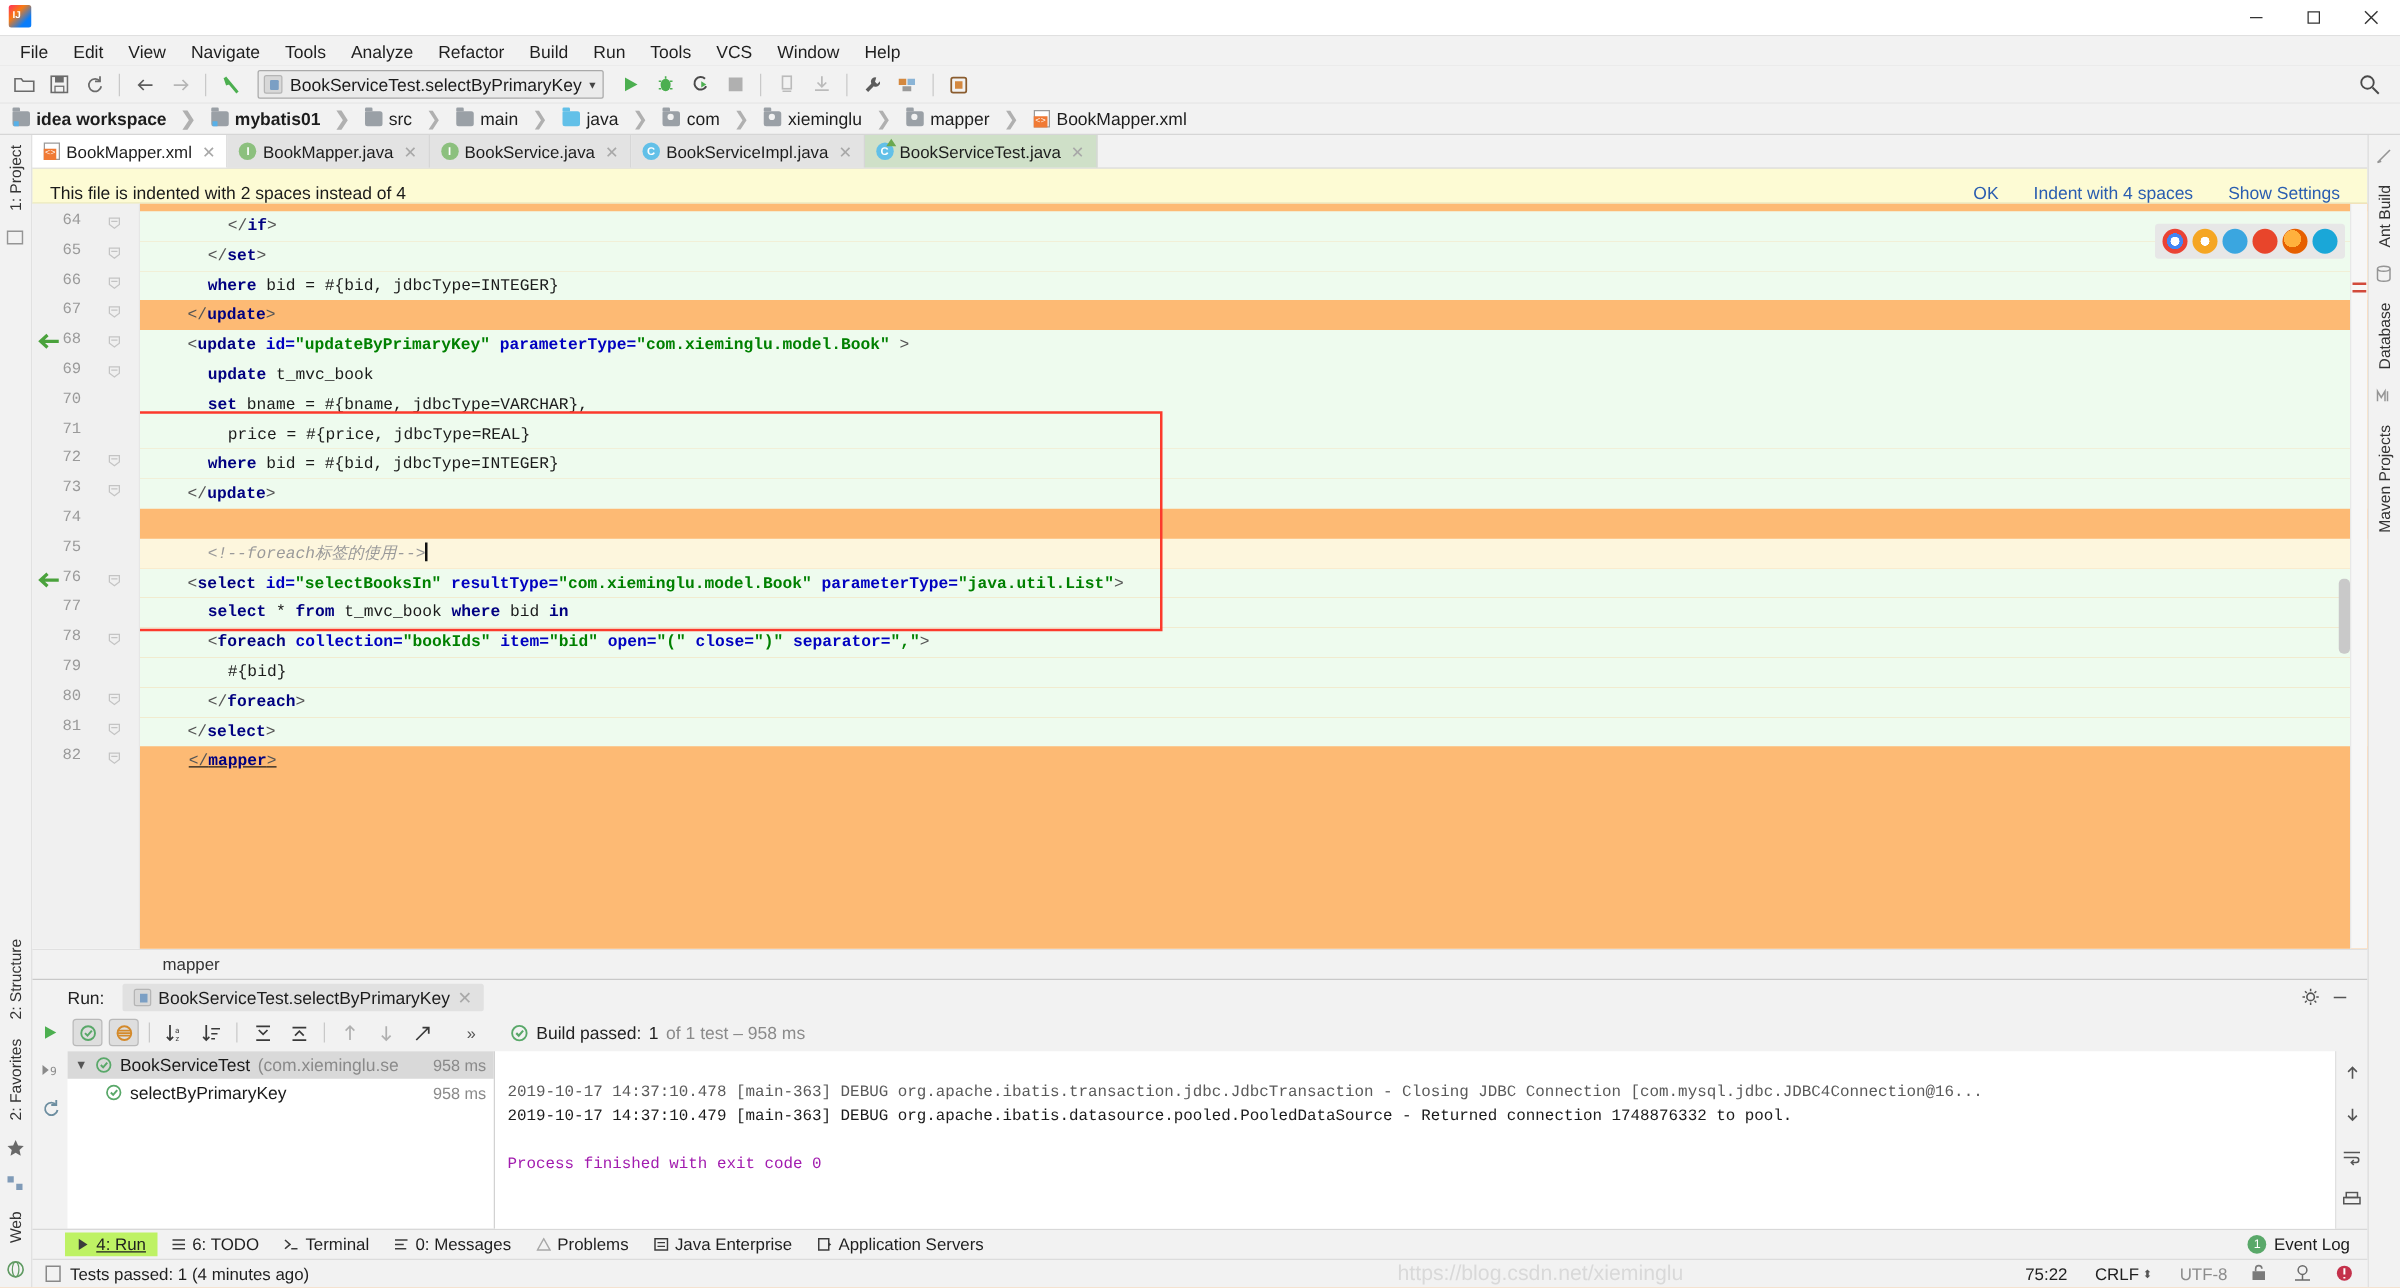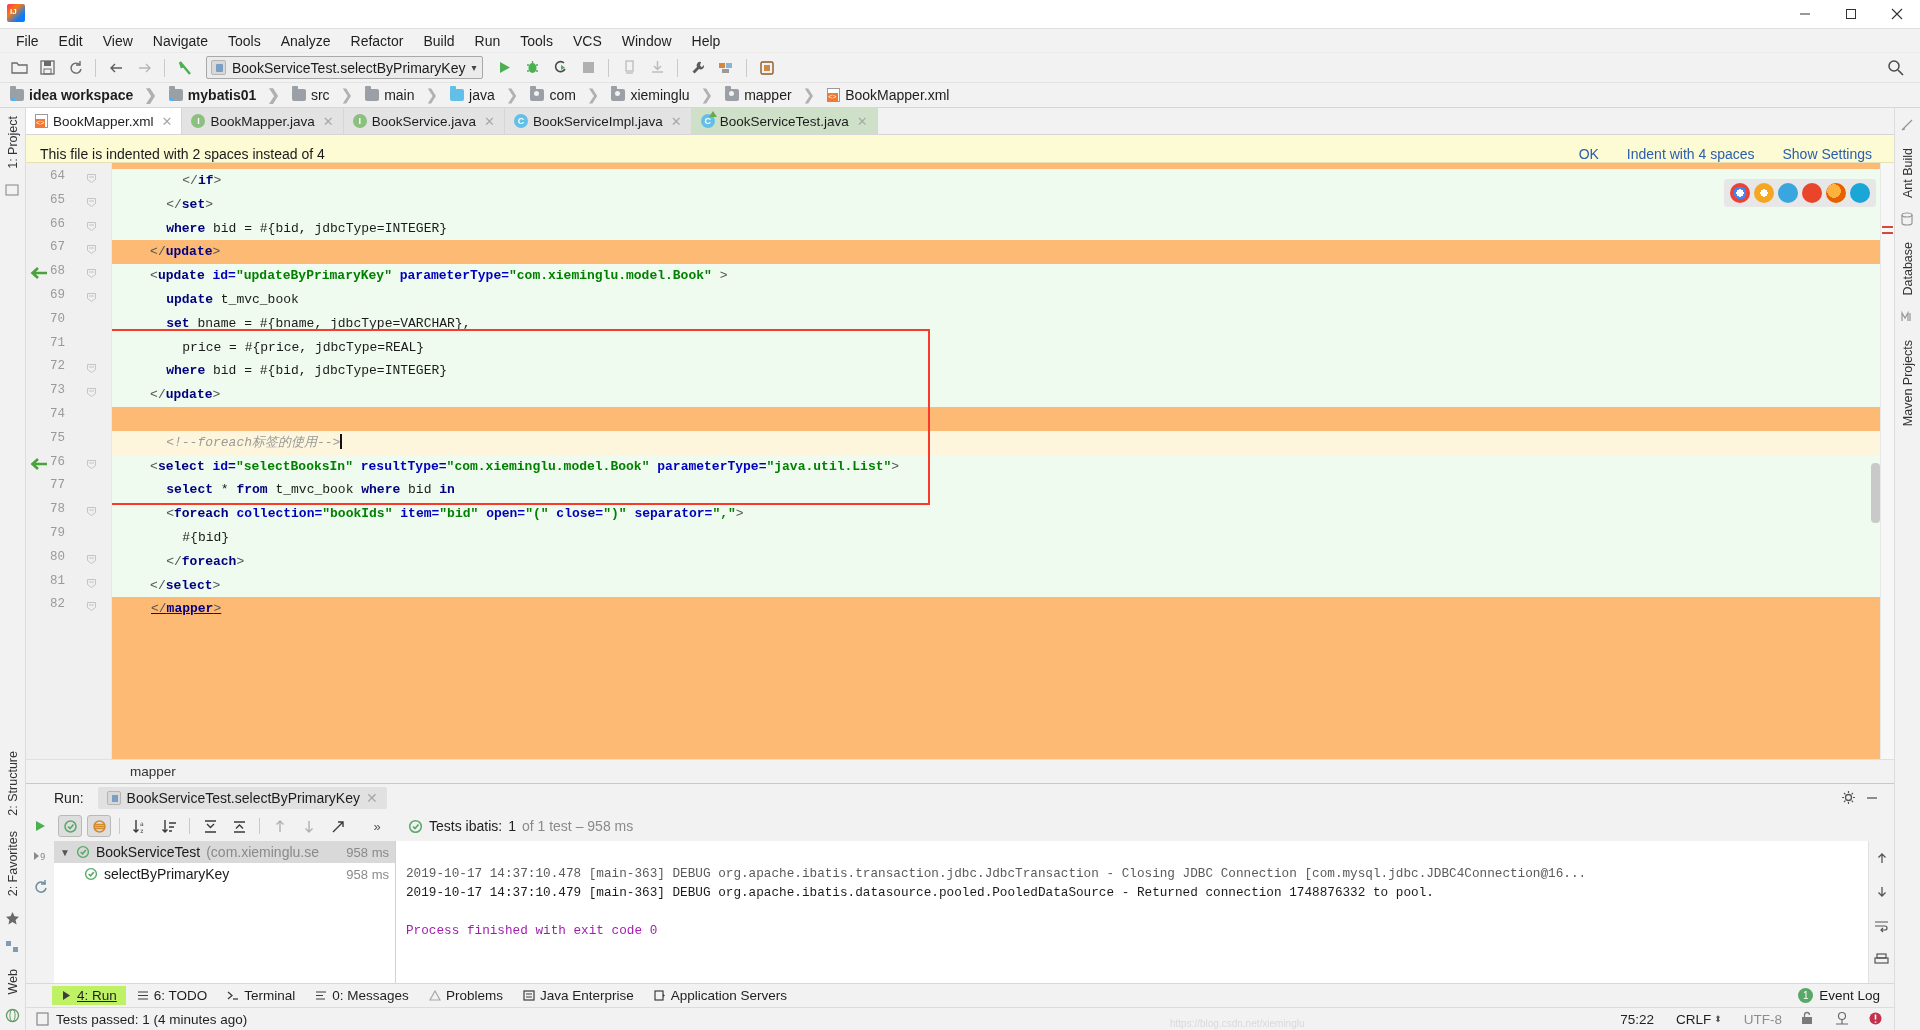--- a/index.html
+++ b/index.html
@@ -187,21 +187,21 @@
   .twtab{ display:flex;align-items:center;gap:5px;padding:2px 9px;font-size:13.5px;color:#1f1f1f;cursor:default;white-space:nowrap; }
   .twtab.active{background:#bef264;text-decoration:underline;}
   .toolwinbar .twspacer{flex:1 1 auto;}
   .evlog{display:flex;align-items:center;gap:6px;padding-right:14px;font-size:13.5px;}
   .badge{width:15px;height:15px;border-radius:50%;background:#59a869;color:#fff;font-size:10px;display:flex;align-items:center;justify-content:center;}
 
   .statusbar{ height:23px;background:#f2f2f2;display:flex;align-items:center;padding:0 10px 0 10px;flex:none;border-top:1px solid #dcdcdc;font-size:13.5px;color:#1f1f1f; }
   .statusbar .sspacer{flex:1 1 auto;}
   .sb-item{margin-left:22px;white-space:nowrap;color:#1f1f1f;}
   .sb-dim{color:#8c8c8c;}
-  .watermark{position:absolute;left:1144px;bottom:1px;color:#d9d9d9;font-size:10px;pointer-events:none;}
+  .watermark{position:absolute;left:1092px;bottom:1px;color:#d9d9d9;font-size:17px;pointer-events:none;}
   .sb-ic{width:16px;height:16px;margin-left:18px;}
 </style>
 </head>
 <body>
 
 <div class="app">
 
   <div class="titlebar">
     <div class="tb-icon">
         <span class="ij"></span>
@@ -716,21 +716,21 @@
                   </svg>
               </span>
               <span class="rtbtn" style="margin-left:10px;color:#555;font-size:13px;">»</span>
               <span class="teststatus">
                 <span>
                   <svg width="15" height="15" viewBox="0 0 15 15" style="display:block">
                       <circle cx="7.5" cy="7.5" r="5.8" fill="none" stroke="#59a869" stroke-width="1.5"></circle>
                       <path d="M5 7.5l2 2 3.5-4" fill="none" stroke="#59a869" stroke-width="1.7"></path>
                     </svg>
                 </span>
-                <span>Tests ibatis:</span>
+                <span>Build passed:</span>
                 <span>1</span>
                 <span class="dim">of 1 test – 958 ms</span>
               </span>
             </div>
 
             <div style="flex:1 1 auto;display:flex;min-height:0;">
               <div class="testtree">
                 <div class="ttrow sel">
                   <span style="color:#555;font-size:10px;">▼</span>
                   <span>

